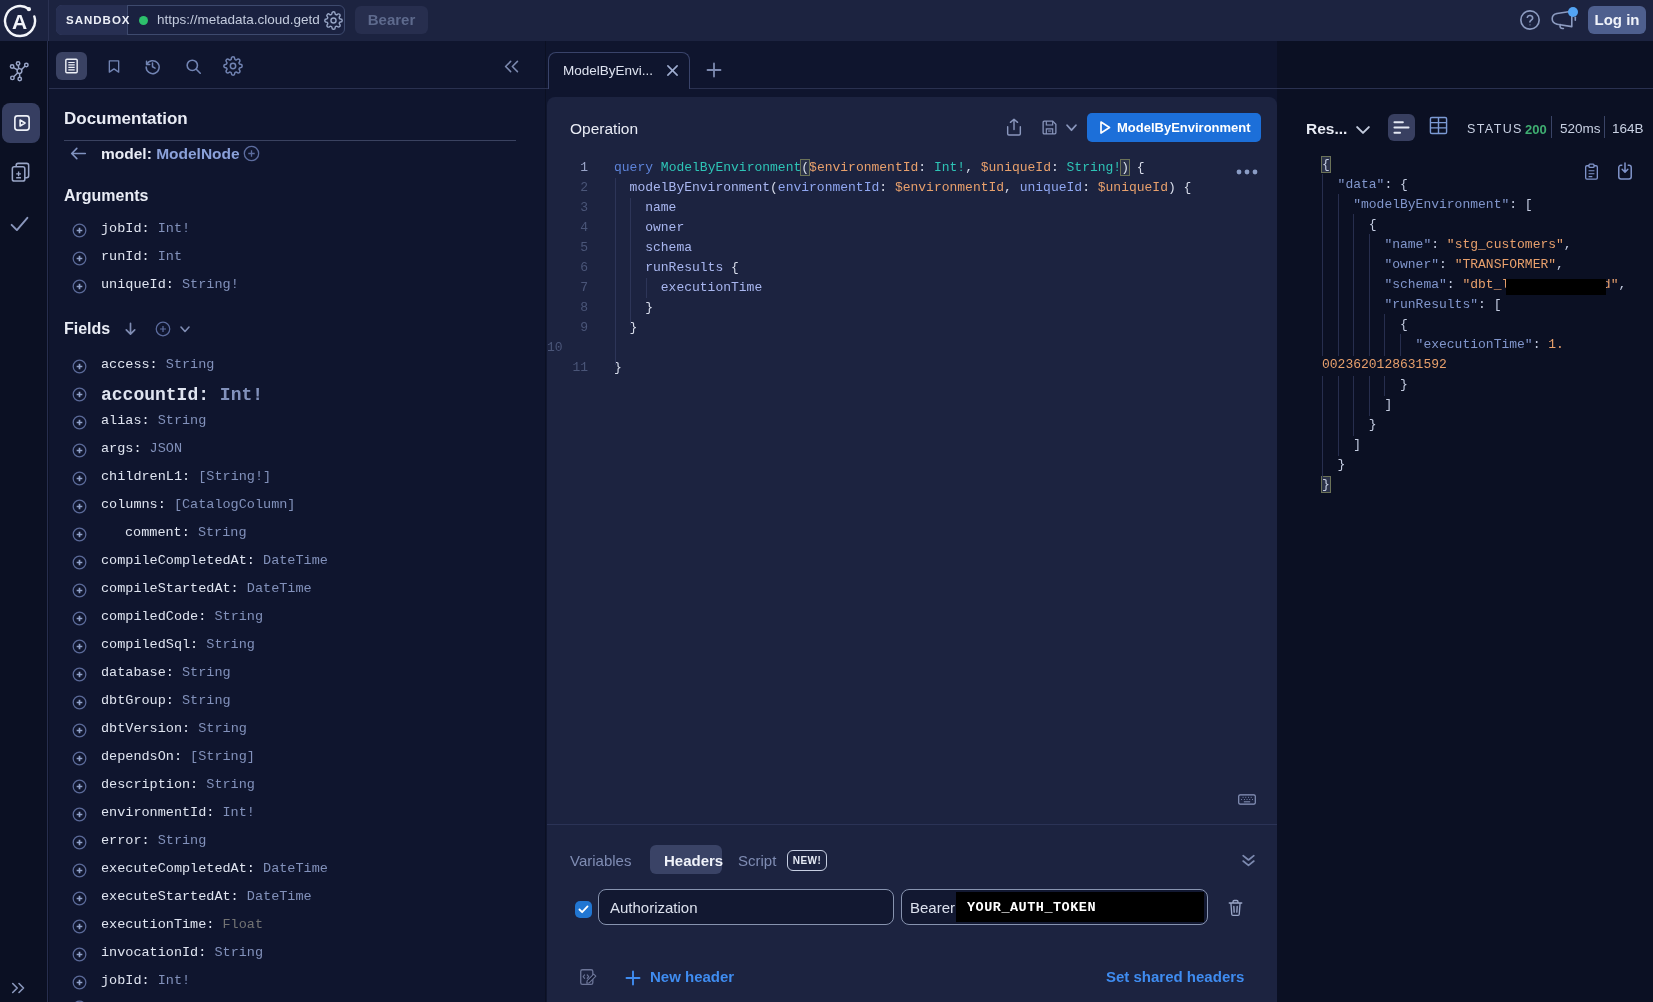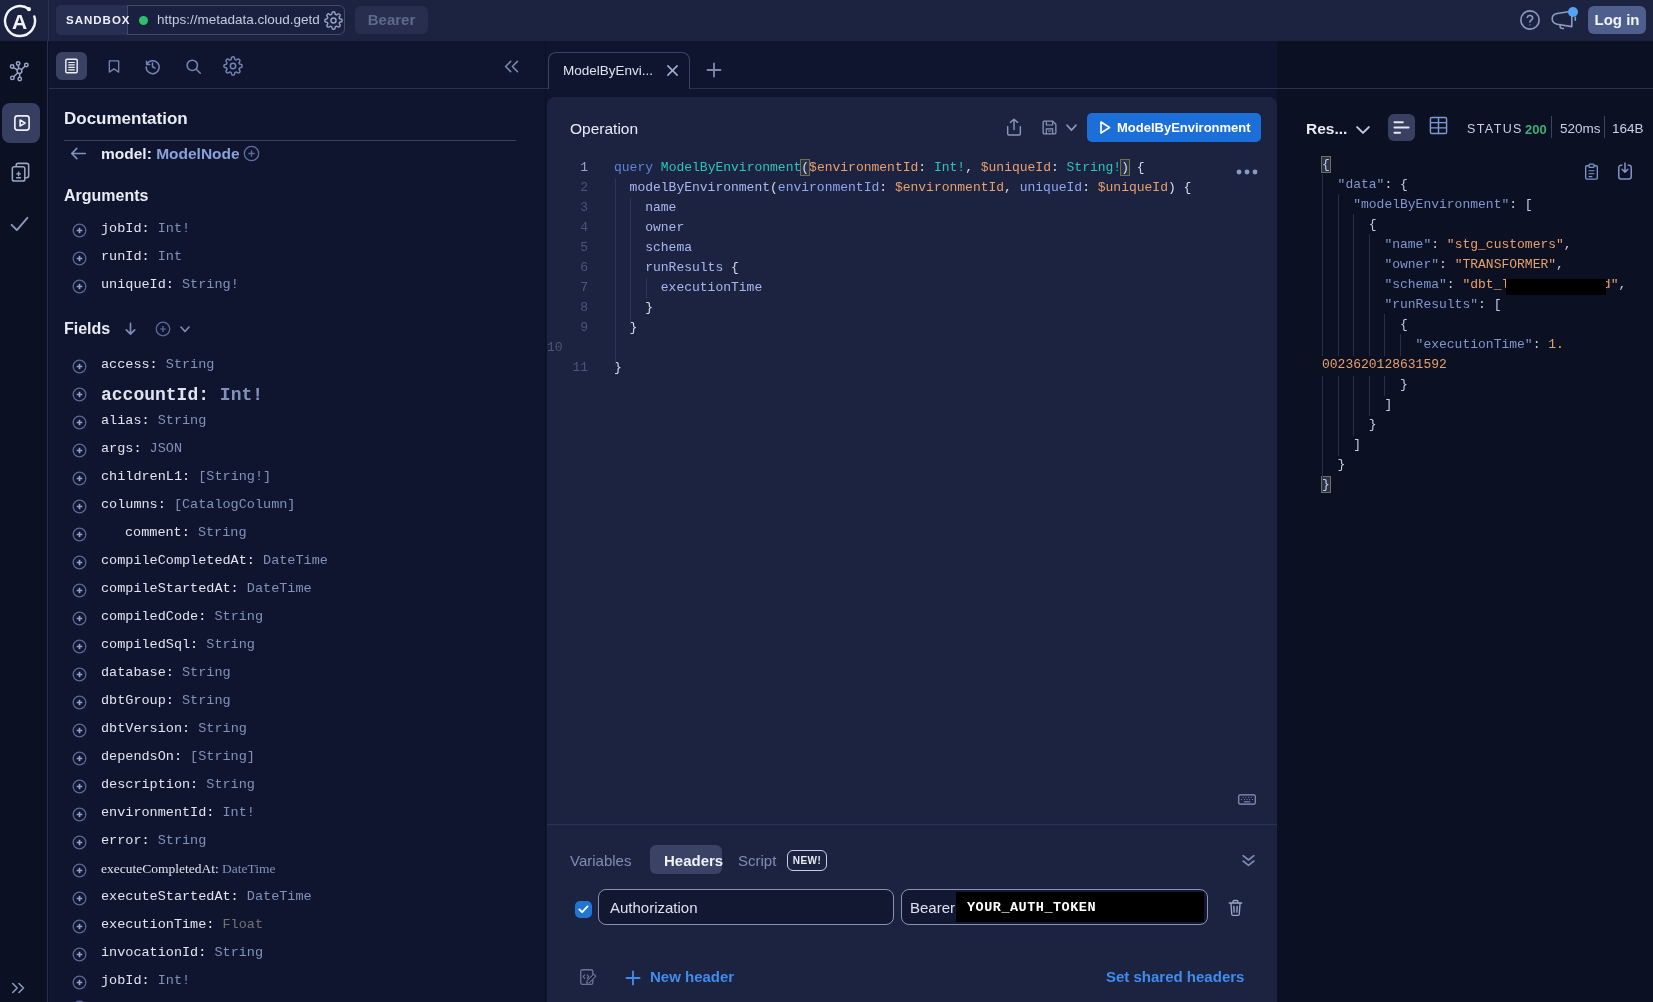--- a/index.html
+++ b/index.html
@@ -242,21 +242,21 @@
     <div class="abs mono" style="left:101px;top:805px;font-size:13.5px;color:#dfe4f0;">environmentId:<span style="color:#8291bb;"> Int!</span></div>
   <svg class="abs" style="left:72px;top:835px;" width="15" height="15" viewBox="0 0 18 18" fill="none" stroke="#5b6a99" stroke-width="1.5">
       <circle cx="9" cy="9" r="7.6"></circle>
       <path d="M9 5.6 v6.8 M5.6 9 h6.8" stroke="#90a1c9" stroke-width="2"></path>
     </svg>
     <div class="abs mono" style="left:101px;top:833px;font-size:13.5px;color:#dfe4f0;">error:<span style="color:#8291bb;"> String</span></div>
   <svg class="abs" style="left:72px;top:863px;" width="15" height="15" viewBox="0 0 18 18" fill="none" stroke="#5b6a99" stroke-width="1.5">
       <circle cx="9" cy="9" r="7.6"></circle>
       <path d="M9 5.6 v6.8 M5.6 9 h6.8" stroke="#90a1c9" stroke-width="2"></path>
     </svg>
-    <div class="abs mono" style="left:101px;top:861px;font-size:13.5px;color:#dfe4f0;font-family:Liberation Serif, serif;">executeCompletedAt:<span style="color:#8291bb;"> DateTime</span></div>
+    <div class="abs mono" style="left:101px;top:861px;font-size:13.5px;color:#dfe4f0;">executeCompletedAt:<span style="color:#8291bb;"> DateTime</span></div>
   <svg class="abs" style="left:72px;top:891px;" width="15" height="15" viewBox="0 0 18 18" fill="none" stroke="#5b6a99" stroke-width="1.5">
       <circle cx="9" cy="9" r="7.6"></circle>
       <path d="M9 5.6 v6.8 M5.6 9 h6.8" stroke="#90a1c9" stroke-width="2"></path>
     </svg>
     <div class="abs mono" style="left:101px;top:889px;font-size:13.5px;color:#dfe4f0;">executeStartedAt:<span style="color:#8291bb;"> DateTime</span></div>
   <svg class="abs" style="left:72px;top:919px;" width="15" height="15" viewBox="0 0 18 18" fill="none" stroke="#5b6a99" stroke-width="1.5">
       <circle cx="9" cy="9" r="7.6"></circle>
       <path d="M9 5.6 v6.8 M5.6 9 h6.8" stroke="#90a1c9" stroke-width="2"></path>
     </svg>
     <div class="abs mono" style="left:101px;top:917px;font-size:13.5px;color:#dfe4f0;">executionTime:<span style="color:#737373;"> Float</span></div>

